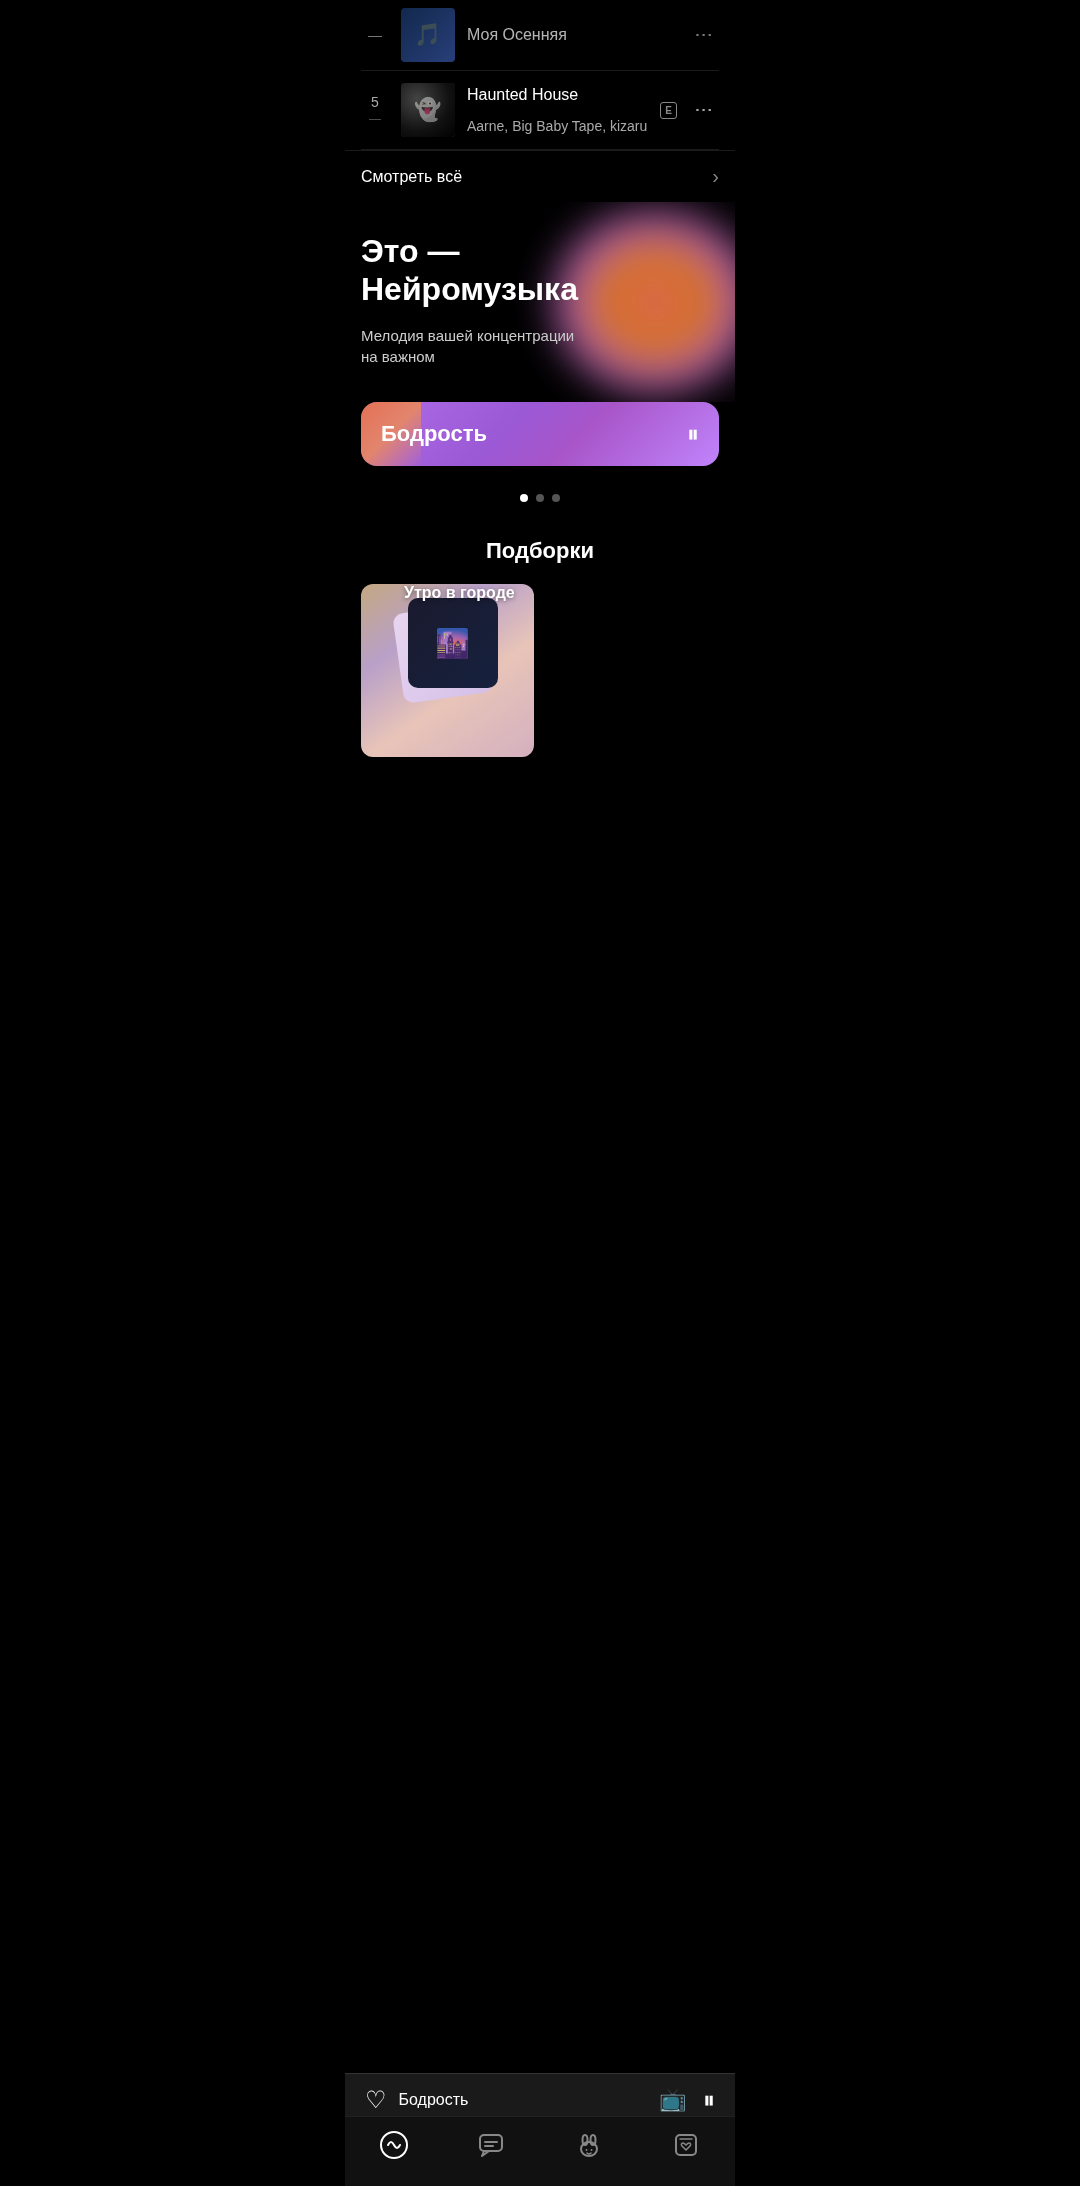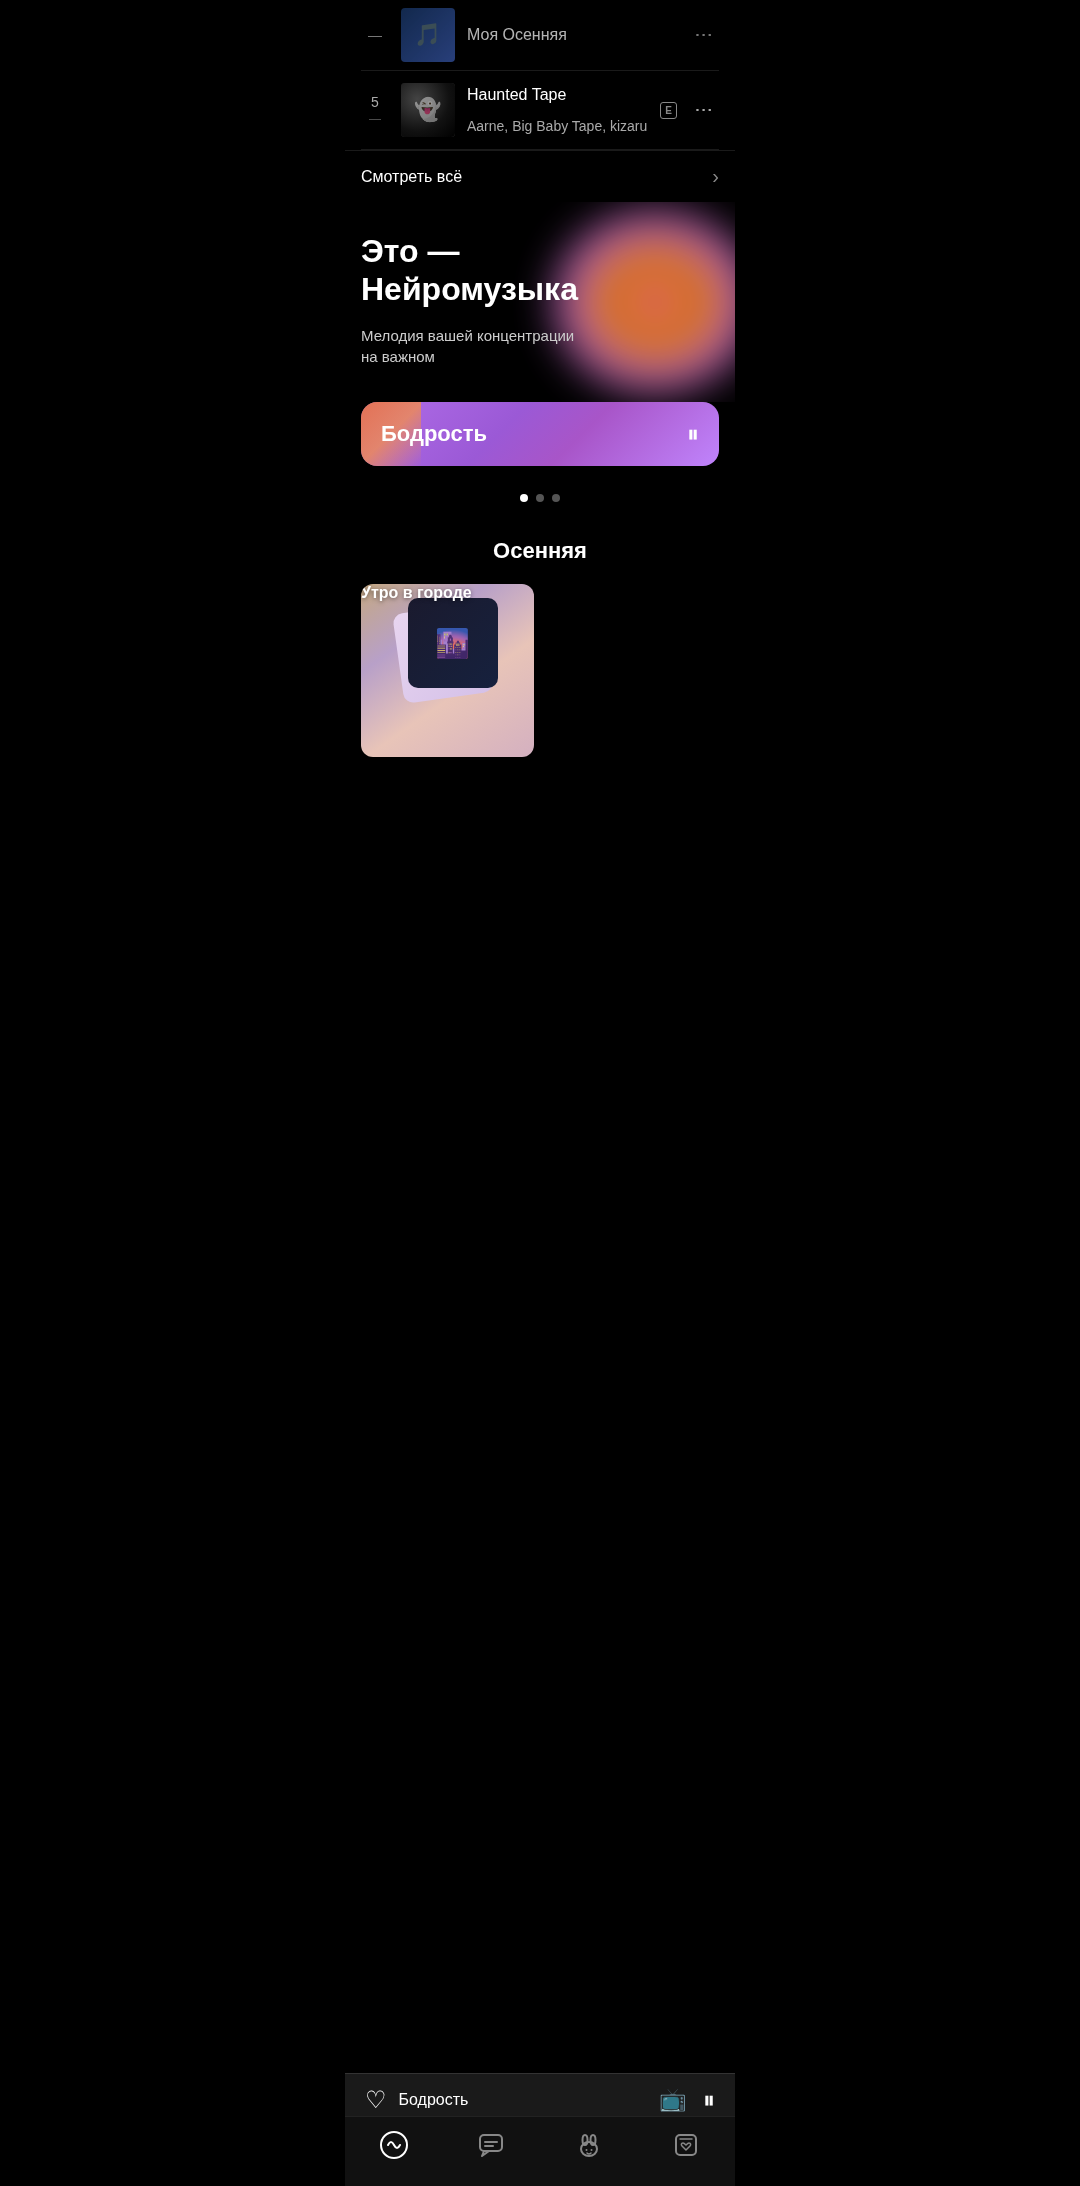--- a/index.html
+++ b/index.html
@@ -394,20 +394,21 @@
       background: linear-gradient(180deg, rgba(139,100,60,0.3) 0%, rgba(80,50,20,0.5) 100%);
     }
 
     .collection-name {
       font-size: 16px;
       font-weight: 700;
       color: #fff;
       text-shadow: 0 1px 4px rgba(0,0,0,0.5);
       z-index: 2;
       position: relative;
+      margin-left: 43px;
     }
 
     
     .now-playing-bar {
       position: fixed;
       bottom: 60px;
       left: 50%;
       transform: translateX(-50%);
       width: 390px;
       background: #1a1a1a;
@@ -544,21 +545,21 @@
 <div class="track-list">
   <div class="track-item">
     <div class="track-number">
       <span>5</span>
       <span class="dash">—</span>
     </div>
     <div class="track-thumb">
       <div class="track-thumb-img track-thumb-img-haunted"></div>
     </div>
     <div class="track-info">
-      <div class="track-title">Haunted Tape</div>
+      <div class="track-title">Haunted House</div>
       <div class="track-artists">Aarne, Big Baby Tape, kizaru</div>
     </div>
     <div class="track-actions">
       <div class="explicit-badge">E</div>
       <div class="more-btn">⋮</div>
     </div>
   </div>
 </div>
 
 <div class="track-divider"></div>
@@ -580,21 +581,21 @@
   <span class="card-title">Бодрость</span>
   <span class="pause-icon">⏸</span>
 </div>
 
 <div class="dots-row">
   <div class="dot dot-active"></div>
   <div class="dot dot-inactive"></div>
   <div class="dot dot-inactive"></div>
 </div>
 
-<div class="section-title">Осенняя</div>
+<div class="section-title">Подборки</div>
 
 <div class="collections-grid">
 
   <div class="collection-card collection-card-utro">
     <div class="collection-card-bg"></div>
     <div class="stacked-albums">
       <div class="album-cover album-back"></div>
       <div class="album-cover album-front">🌆</div>
     </div>
     <span class="collection-name">Утро в городе</span>

